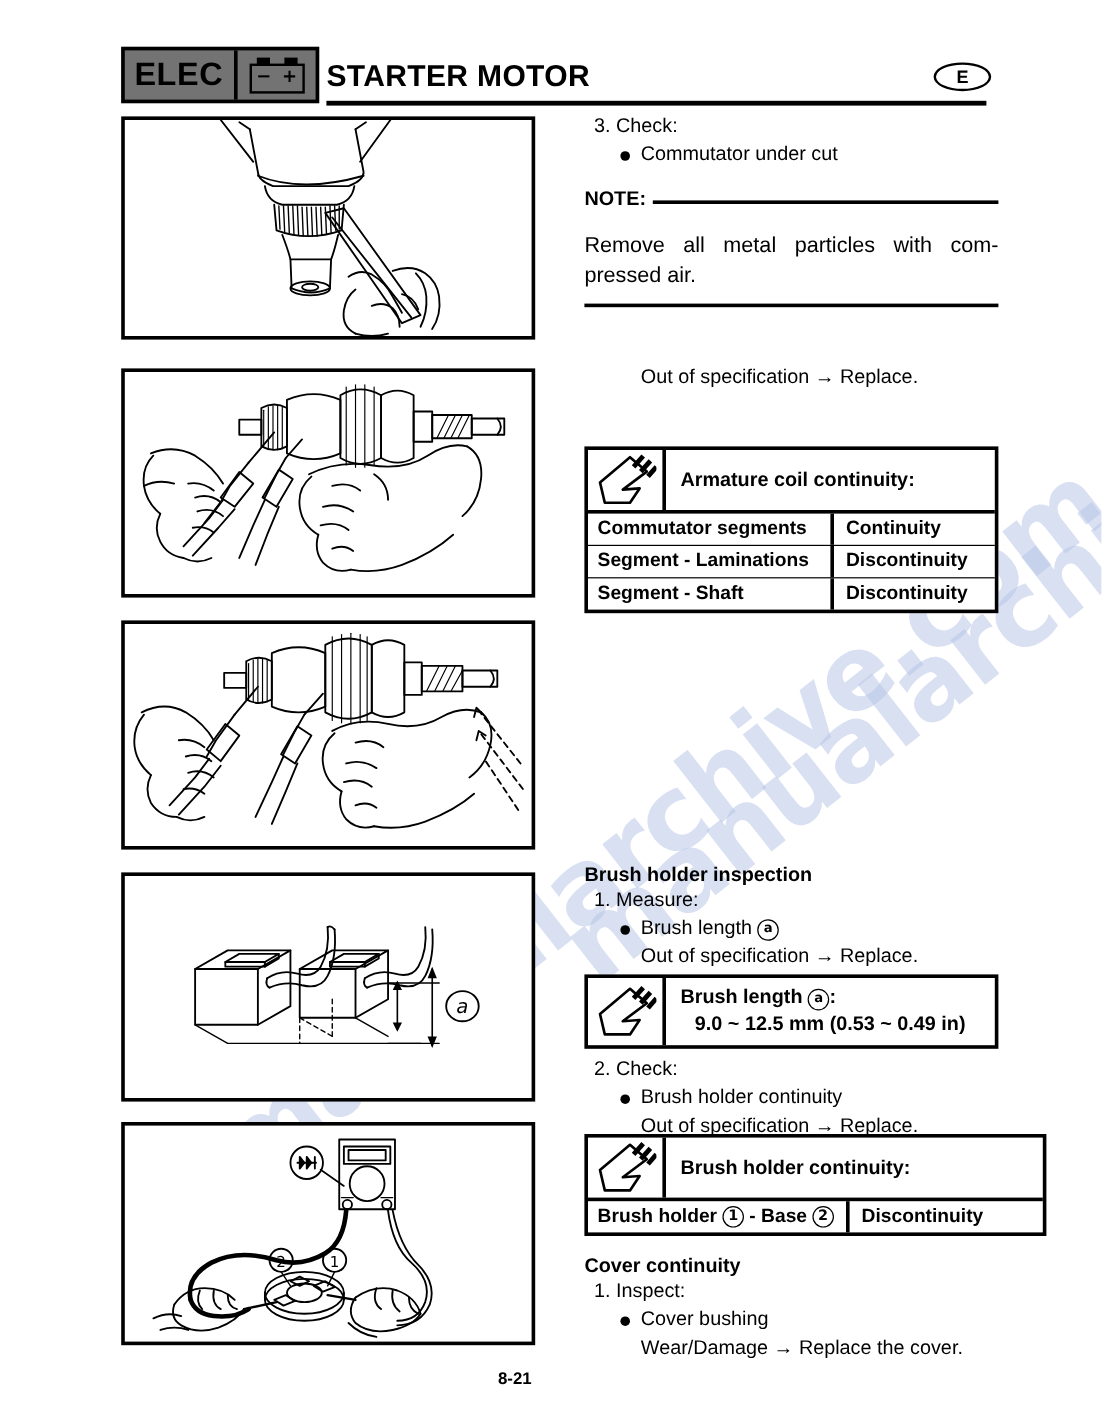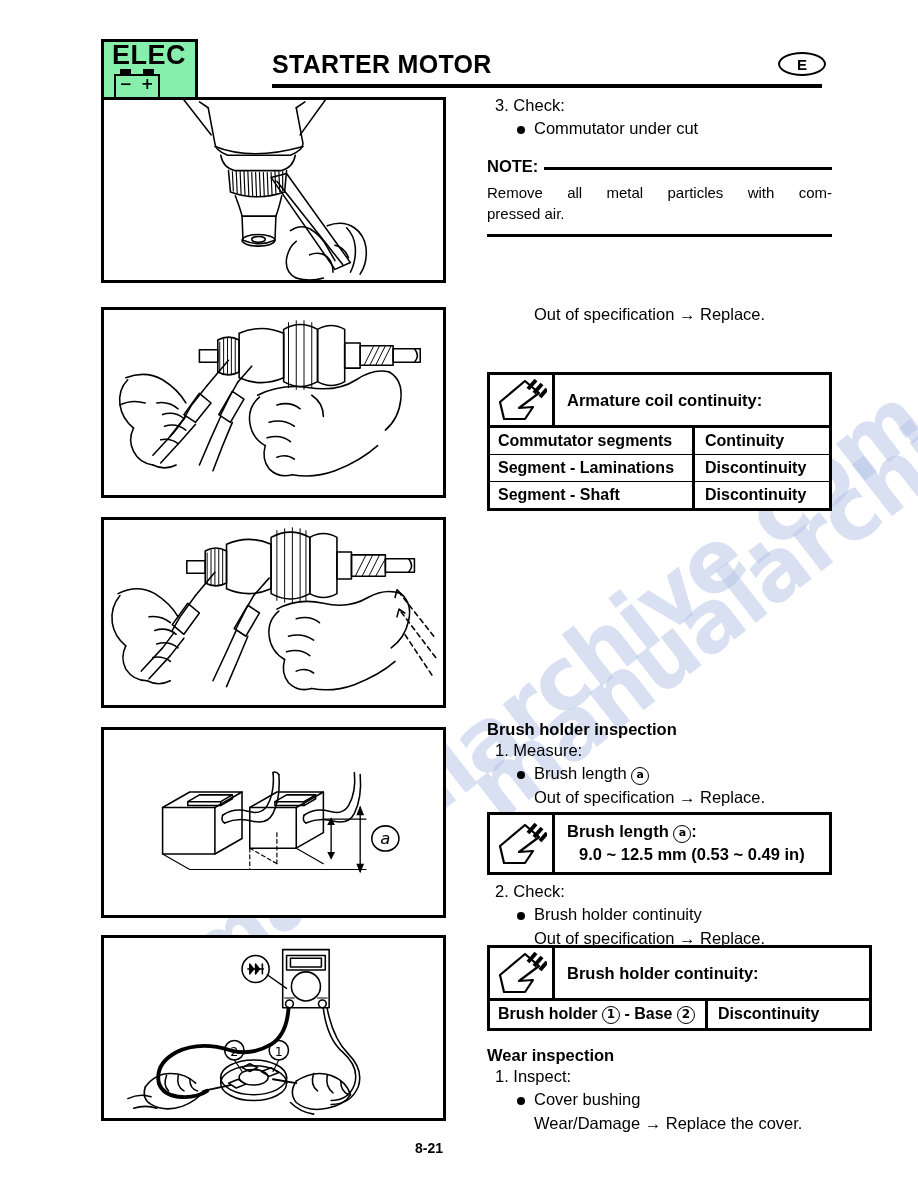--- a/index.html
+++ b/index.html
@@ -45,27 +45,26 @@
   
   .header {
     position: absolute;
     left: 0; top: 0;
     width: 918px; height: 92px;
     z-index: 5;
   }
   .elec-box {
     position: absolute;
     left: 101px; top: 39px;
-    height: 61px;
+    height: 47px;
     border: 3px solid #000;
     display: flex;
     align-items: stretch;
-    background: #86efac;
+    background: #737373;
     box-sizing: border-box;
-    flex-direction: column;
   }
   .elec-label {
     display: flex;
     align-items: center;
     justify-content: center;
     padding: 0 9px 0 8px;
     font-weight: 700;
     font-size: 27px;
     letter-spacing: .5px;
     line-height: 1;
@@ -197,24 +196,24 @@
     font-size: 16.5px;
     font-weight: 700;
   }
   .note-top .line {
     flex: 1;
     height: 3px;
     background: #000;
     margin-top: 4px;
   }
   .note-body {
-    font-size: 15px;
+    font-size: 18px;
     line-height: 1.42;
     text-align: justify;
-    margin-top: 6px;
+    margin-top: 16px;
   }
   .note-body .last { text-align: left; }
   .note-bottom {
     height: 3px;
     background: #000;
     margin-top: 10px;
   }
 
   
   .spec-table {
@@ -748,21 +747,21 @@
       </div>
       <div class="spec-title">Brush holder continuity:</div>
     </div>
     <div class="spec-row first">
       <div class="c1" style="width:218px;"><span>Brush holder </span><span class="circ">1</span><span> - Base </span><span class="circ">2</span></div>
       <div class="c2">Discontinuity</div>
     </div>
   </div>
 
   <div class="rcol" style="top:1046px;">
-    <div class="sec-head">Wear inspection</div>
+    <div class="sec-head">Cover continuity</div>
     <div class="step">
       <span class="num">1.</span>
       <span>Inspect:</span>
     </div>
     <div class="step bullet-line">Cover bushing</div>
     <div class="step sub-line">Wear/Damage → Replace the cover.</div>
   </div>
 
   <div class="page-num">8-21</div>
 

